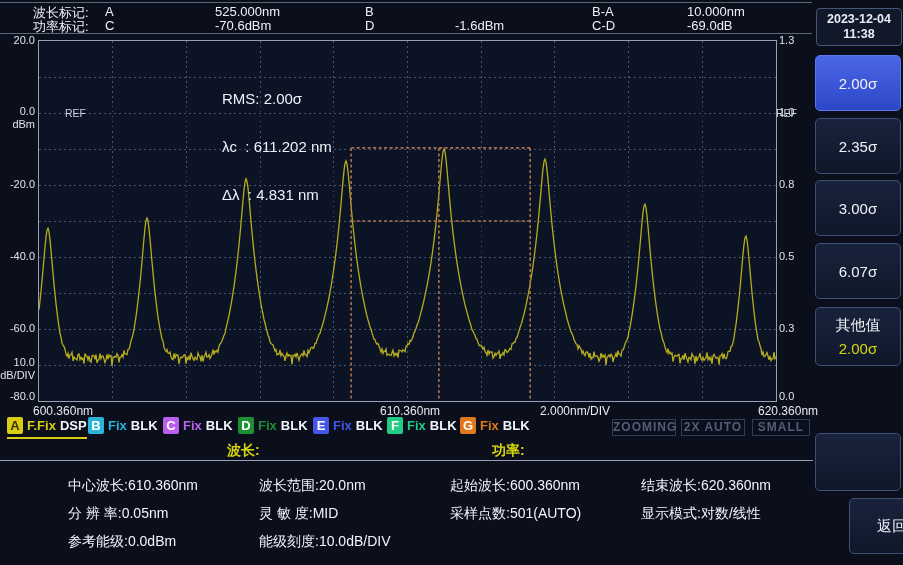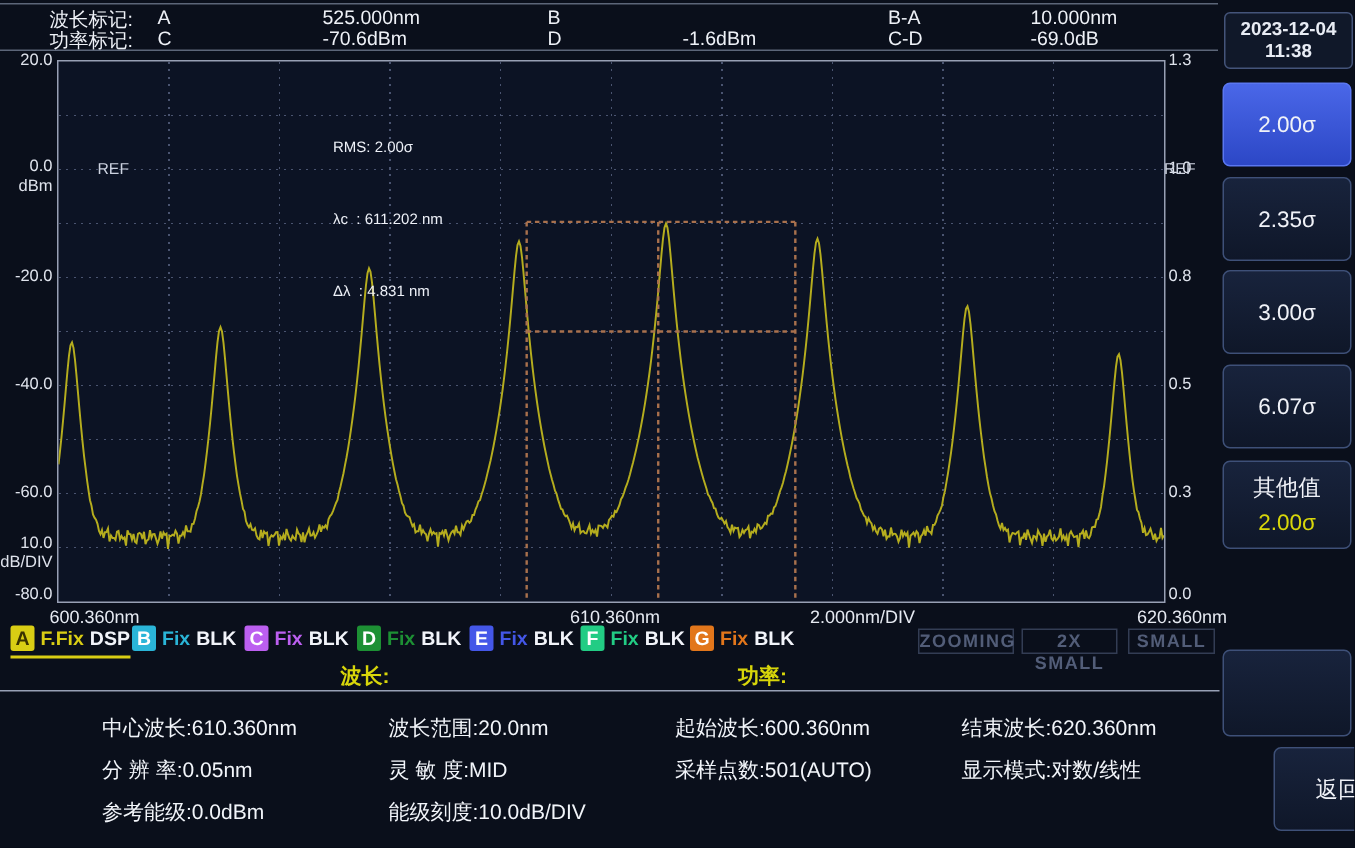--- a/index.html
+++ b/index.html
@@ -20,21 +20,21 @@
         cursor:pointer;box-sizing:border-box;}
   .sbtn.active{background:linear-gradient(#4a67e8,#2c47c6);border-color:#5a77f0;}
   .sbtn .btn-value{color:#d8d60a;}
   .sbtn .btn-value:empty{display:none;}
   
   .plot{position:absolute;left:38px;top:40px;width:737px;height:360px;
         border:1px solid #98a0b4;background:#0c1324;box-sizing:content-box;}
   .axis{position:absolute;font-size:11px;color:#dfe3ec;white-space:nowrap;}
   .axis.r{text-align:right;}
   .xlab{position:absolute;top:404px;font-size:12px;color:#e6eaf2;white-space:nowrap;}
-  .anno{position:absolute;left:222px;top:59px;font-size:10px;line-height:16px;color:#eef1f8;white-space:pre;}
+  .anno{position:absolute;left:222px;top:59px;font-size:15px;line-height:16px;color:#eef1f8;white-space:pre;}
   .ref{position:absolute;font-size:10.5px;color:#cdd3e0;padding-left:24px;}
   
   .trace{position:absolute;top:415px;height:20px;display:flex;align-items:center;gap:4px;
          font-size:13px;font-weight:bold;cursor:pointer;padding-bottom:2px;}
   .trace.active{border-bottom:2px solid #d9cd14;}
   .trace .badge{width:16px;height:17px;border-radius:2px;display:flex;align-items:center;
                 justify-content:center;font-size:13px;}
   .trace .stat{color:#f2f4fa;}
   .modebox{position:absolute;top:419px;height:15px;border:1px solid #333d54;color:#525d78;
            font-size:12px;font-weight:bold;text-align:center;letter-spacing:1px;line-height:15px;
@@ -194,21 +194,21 @@
     <span class="mode" style="color: rgb(34, 204, 132);">Fix</span>
     <span class="stat">BLK</span>
   </div>
   <div class="trace" style="left:460px;">
     <span class="badge" style="background: rgb(226, 118, 27); color: rgb(255, 255, 255);">G</span>
     <span class="mode" style="color: rgb(226, 118, 27);">Fix</span>
     <span class="stat">BLK</span>
   </div>
 
   <div class="modebox" style="left:612px;width:62px;">ZOOMING</div>
-  <div class="modebox" style="left:681px;width:62px;">2X SMALL</div>
+  <div class="modebox" style="left:681px;width:62px;">2X AUTO</div>
   <div class="modebox" style="left:752px;width:56px;">SMALL</div>
 
   <span class="readout" style="left:227px;">波长:</span>
   <span class="readout" style="left:492px;">功率:</span>
   <div class="hline" style="left:0;top:460px;width:813px;background:#97a0b5;"></div>
 
   <div class="infogrid">
     <div>中心波长:610.360nm</div>
     <div>波长范围:20.0nm</div>
     <div>起始波长:600.360nm</div>

